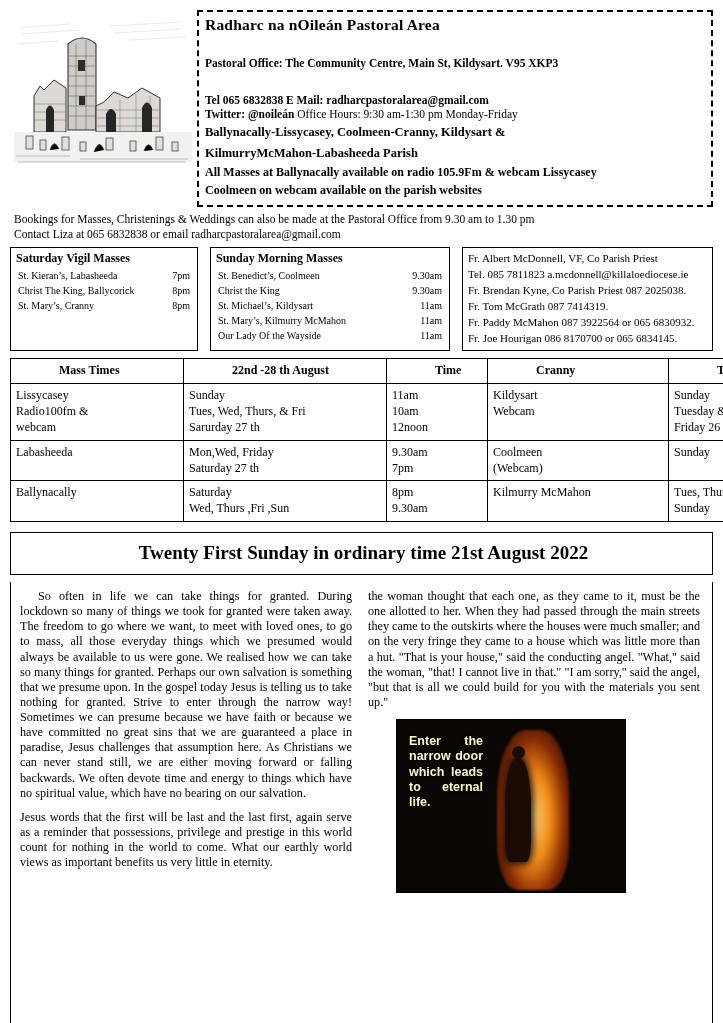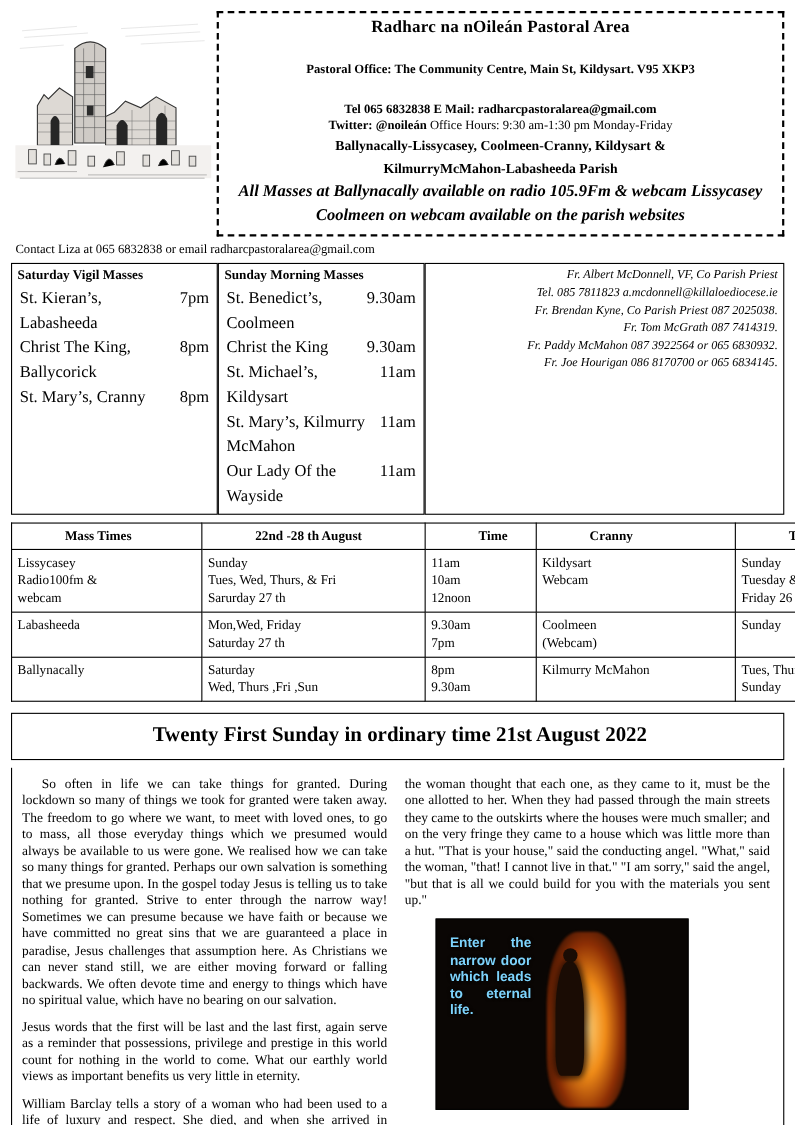--- a/index.html
+++ b/index.html
@@ -33,21 +33,21 @@
     width: 185px;
     height: 160px;
     flex: 0 0 185px;
     position: relative;
     overflow: hidden;
   }
   .header-box {
     flex: 1;
     border: 2px dashed #000;
     padding: 4px 6px 6px 6px;
-    text-align: center;
+    text-align: left;
     margin-left: 2px;
     min-height: 152px;
     box-sizing: border-box;
   }
   .h-title {
     font-size: 15.5px;
     font-weight: bold;
     letter-spacing: .2px;
     margin-bottom: 2px;
   }
@@ -57,22 +57,21 @@
     line-height: 1.3;
     margin-top: 22px;
   }
   .h-parish {
     font-size: 12.5px;
     font-weight: bold;
     line-height: 1.35;
     margin-top: 4px;
   }
   .h-ital {
-    font-size: 15px;
-    font-style: italic;
+    font-size: 12px;
     font-weight: bold;
     line-height: 1.3;
     margin-top: 3px;
   }
   .twitter-line {
     font-size: 11.5px;
     font-weight: bold;
   }
   .twitter-line .reg {
     font-weight: normal;
@@ -80,44 +79,43 @@
 
   .bookings {
     font-size: 11.5px;
     line-height: 1.35;
     margin: 5px 2px 4px 4px;
   }
 
   
   .masses-row {
     display: flex;
-    gap: 0;
+    gap: 12px;
     align-items: stretch;
   }
   .mbox {
     border: 1px solid #000;
     box-sizing: border-box;
     padding: 3px 5px 4px 5px;
   }
   .mbox.vigil { width: 188px; }
-  .mbox.sunday { width: 188px; }
+  .mbox.sunday { width: 240px; }
   .mbox.priests {
     flex: 1;
-    text-align: right;
-    font-style: italic;
+    text-align: left;
   }
   .mbox h4 {
     margin: 0 0 2px 0;
     font-size: 12px;
     font-weight: bold;
   }
   .mrow {
     display: flex;
     justify-content: space-between;
-    font-size: 15px;
+    font-size: 10px;
     line-height: 1.5;
   }
   .mrow .nm { padding-left: 2px; }
   .mrow .tm { padding-right: 2px; white-space: nowrap; }
   .priest-line {
     font-size: 11px;
     line-height: 1.45;
   }
 
   
@@ -218,21 +216,21 @@
     width: 13px;
     height: 13px;
     margin-left: -6px;
     background: #1a0c04;
     border-radius: 50%;
   }
   .poster .ptext {
     position: absolute;
     left: 12px;
     top: 14px;
-    color: #7dd3fc;
+    color: #fef9c3;
     font-family: "Liberation Sans", sans-serif;
     font-weight: bold;
     font-size: 12.5px;
     line-height: 1.22;
     text-shadow: 0 0 3px #000;
     width: 74px;
   }
 </style>
 </head>
 <body>
@@ -320,20 +318,21 @@
         <span class="reg">Office Hours:   9:30 am-1:30 pm    Monday-Friday</span>
       </div>
       <div class="h-parish">Ballynacally-Lissycasey, Coolmeen-Cranny, Kildysart &amp;</div>
       <div class="h-parish">KilmurryMcMahon-Labasheeda Parish</div>
       <div class="h-ital">All Masses at Ballynacally available on radio 105.9Fm  &amp;  webcam  Lissycasey</div>
       <div class="h-ital">Coolmeen on webcam available on  the parish websites</div>
     </div>
   </div>
 
   <div class="bookings">
+    <div>Bookings for Masses, Christenings &amp; Weddings can also be made at the Pastoral Office from 9.30 am to 1.30 pm</div>
     <div>Contact Liza at 065 6832838 or email radharcpastoralarea@gmail.com</div>
   </div>
 
   <div class="masses-row">
 
     <div class="mbox vigil">
       <h4>Saturday Vigil Masses</h4>
       <div class="mrow">
         <span class="nm">St. Kieran’s, Labasheeda</span>
         <span class="tm">7pm</span>
@@ -438,21 +437,20 @@
     </table>
 
   <div class="banner">
     <span>Twenty First  Sunday in ordinary time 21st August  2022</span>
   </div>
 
   <div class="article">
     <div class="col">
       <p class="indent">So often in life we can take things for granted. During lockdown so many of things we took for granted were taken away. The freedom to go where we want, to meet with loved ones, to go to mass, all those everyday things which we presumed would always be available to us were gone. We realised how we can take so many things for granted. Perhaps our own salvation is something that we presume upon. In the gospel today Jesus is telling us to take nothing for granted. Strive to enter through the narrow way! Sometimes we can presume because we have faith or because we have committed no great sins that we are guaranteed a place in paradise, Jesus challenges that assumption here. As Christians we can never stand still, we are either moving forward or falling backwards. We often devote time and energy to things which have no spiritual value, which have no bearing on our salvation.</p>
       <p>Jesus words that the first will be last and the last first, again serve as a reminder that possessions, privilege and prestige in this world count for nothing in the world to come. What our earthly world views as important benefits us very little in eternity.</p>
-      <p>William Barclay tells a story of a woman who had been used to a life of luxury and respect. She died, and when she arrived in heaven, an angel was sent to conduct her to her house. They passed many a lovely mansion  and</p>
     </div>
     <div class="col">
       <p>the woman thought that each one, as they came to it, must be the one allotted to her. When they had passed through the main streets they came to the outskirts where the houses were much smaller; and on the very fringe they came to a house which was little more than a hut. "That is your house," said the conducting angel. "What," said the woman, "that! I cannot live in that." "I am sorry," said the angel, "but that is all we could build for you with the materials you sent up."</p>
       <div class="poster">
         <div class="glow"></div>
         <div class="figure"></div>
         <div class="ptext">Enter the narrow door which leads to eternal life.</div>
       </div>
     </div>
   </div>

